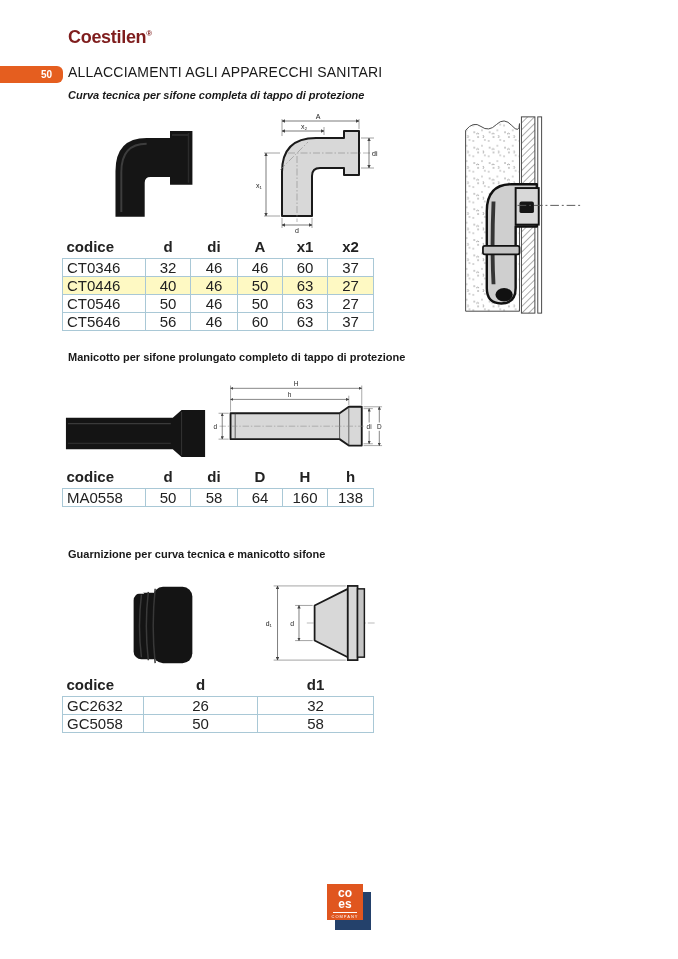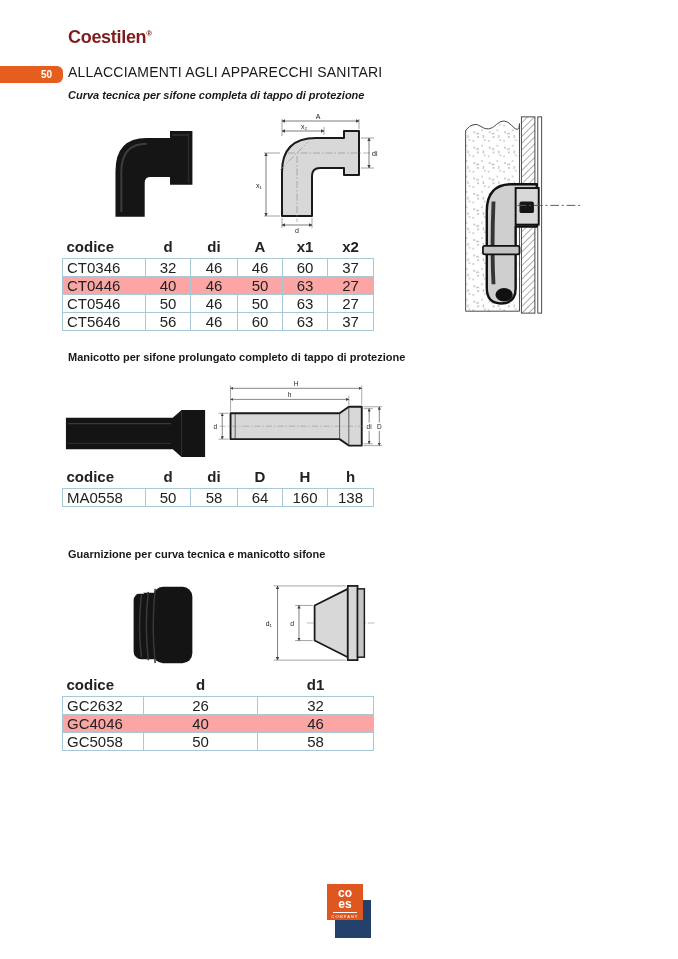--- a/index.html
+++ b/index.html
@@ -13,29 +13,29 @@
   .title{position:absolute;left:68px;top:64px;font-size:14px;font-weight:normal;letter-spacing:0.2px;color:#191919;}
   .subtitle{position:absolute;font-size:11px;font-weight:bold;line-height:13.5px;color:#191919;}
   #sub1{left:68px;top:89px;font-style:italic;}
   #sub2{left:68px;top:351px;width:352px;}
   #sub3{left:68px;top:548px;}
   .abs{position:absolute;}
   .cat-table{position:absolute;border-collapse:collapse;table-layout:fixed;font-size:15px;color:#222;}
   .cat-table th{font-weight:bold;padding:2px 4px 3px;border:none;text-align:center;}
   .cat-table td{border:1px solid #a9c8d6;padding:0 4px;height:12px;text-align:center;background:#fff;}
   .cat-table th:first-child,.cat-table td:first-child{text-align:left;}
-  .cat-table tr.hl td{background:#fca5a5;}
+  .cat-table tr.hl td{background:#fef9c3;}
   #table1{left:62px;top:236px;width:311px;}
   #table2{left:62px;top:466px;width:311px;}
   #table3{left:62px;top:674px;width:311px;}
   .dlab{font-size:7px;fill:#222;font-family:"Liberation Sans",sans-serif;}
   .dim{stroke:#444;stroke-width:0.7;fill:none;}
   .ext{stroke:#555;stroke-width:0.55;fill:none;}
   .cl{stroke:#8a8a8a;stroke-width:0.6;fill:none;stroke-dasharray:7 2 1.5 2;}
-  .coes{position:absolute;left:327px;top:884px;width:44px;height:54px;}
+  .coes{position:absolute;left:327px;top:884px;width:44px;height:46px;}
   .coes-navy{position:absolute;right:0;bottom:0;width:36px;height:38px;background:#24416b;}
   .coes-orange{position:absolute;left:0;top:0;width:36px;height:36px;background:#e0561f;color:#fff;text-align:center;box-sizing:border-box;}
   .coes-t{font-weight:bold;font-size:12px;line-height:11px;padding-top:4px;}
   .coes-line{width:24px;border-top:1px solid #fff;margin:2px auto 1px;}
   .coes-sub{font-size:4px;letter-spacing:1px;}
 </style>
 </head>
 <body>
 
 <div class="page">
@@ -270,25 +270,20 @@
         <th>d</th>
         <th>d1</th>
       </tr>
     </thead>
     <tbody>
       <tr>
         <td>GC2632</td>
         <td>26</td>
         <td>32</td>
       </tr>
-      <tr class="hl">
-        <td>GC4046</td>
-        <td>40</td>
-        <td>46</td>
-      </tr>
       <tr>
         <td>GC5058</td>
         <td>50</td>
         <td>58</td>
       </tr>
     </tbody>
   </table>
 
   <div class="coes">
     <div class="coes-navy"></div>

